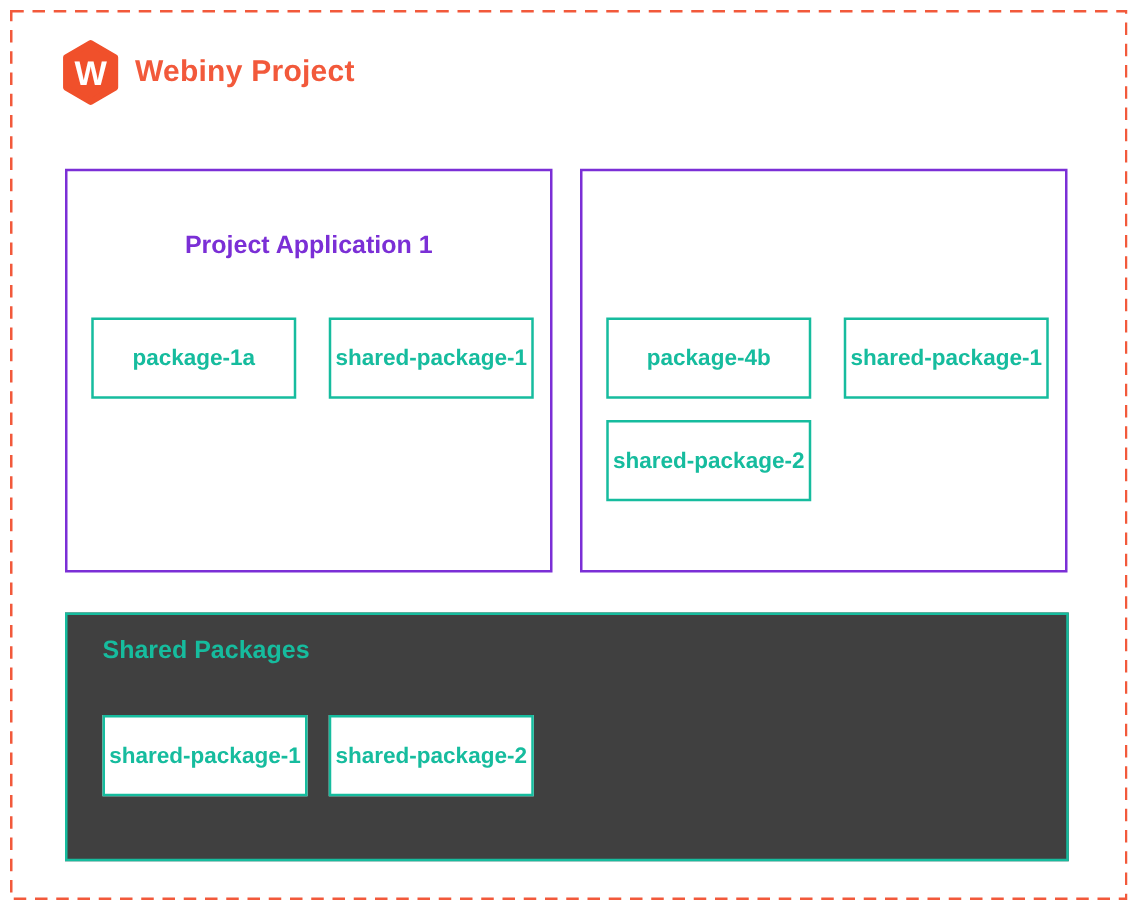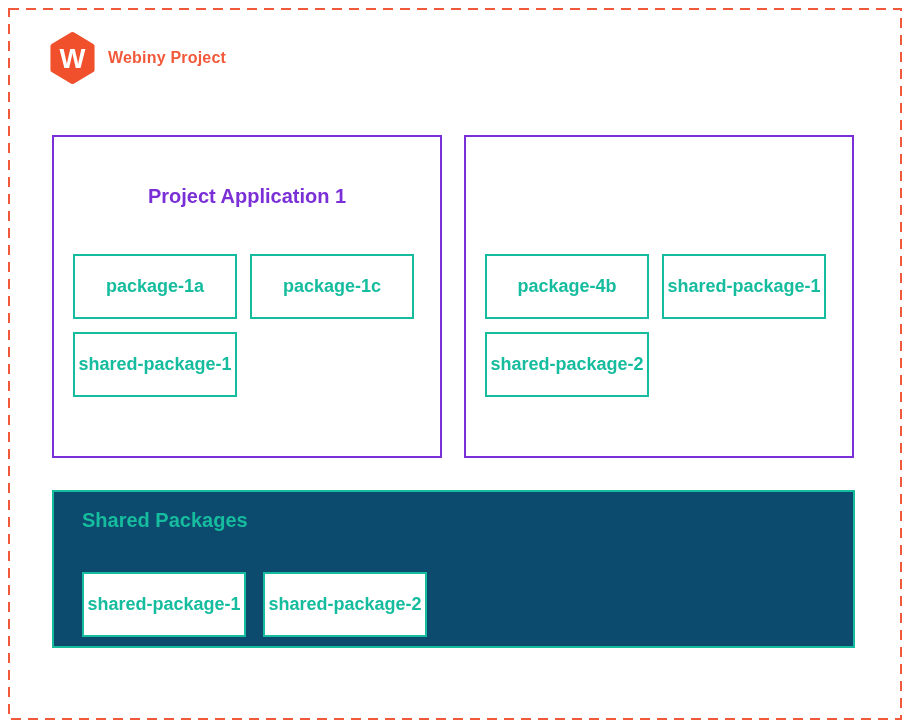--- a/index.html
+++ b/index.html
@@ -43,21 +43,21 @@
   }
   .logo-hex { fill: var(--logo-orange); stroke: var(--logo-orange); stroke-width: 10; stroke-linejoin: round; }
   .logo-letter {
     fill: #ffffff;
     font-family: "Liberation Sans", "DejaVu Sans", sans-serif;
     font-weight: bold;
     font-size: 56px;
   }
   .page-title {
     color: var(--orange);
-    font-size: 16px;
+    font-size: 24px;
     font-weight: bold;
     letter-spacing: 0.2px;
   }
 
   .apps-row {
     position: absolute;
     left: 52px;
     top: 135px;
     display: flex;
     gap: 22px;
@@ -81,42 +81,41 @@
   }
   .pkg-grid {
     position: absolute;
     left: 19px;
     top: 117px;
     display: grid;
     grid-template-columns: 164px 164px;
     grid-auto-rows: 65px;
     column-gap: 26px;
     row-gap: 17px;
-    gap: 13px;
   }
   .pkg-box {
     border: 2px solid var(--teal);
     background: #ffffff;
     display: flex;
     align-items: center;
     justify-content: center;
     color: var(--teal);
     font-size: 18px;
     font-weight: bold;
     white-space: nowrap;
   }
 
   .shared-box {
     position: absolute;
     left: 52px;
     top: 490px;
     width: 803px;
-    height: 158px;
+    height: 199px;
     border: 2px solid var(--teal);
-    background: #0c4a6e;
+    background: #404040;
   }
   .shared-title {
     position: absolute;
     left: 28px;
     top: 17px;
     color: var(--teal);
     font-size: 20px;
     font-weight: bold;
   }
   .shared-grid {
@@ -145,21 +144,20 @@
     </svg>
     <span class="page-title">Webiny Project</span>
   </div>
 
   <div class="apps-row">
 
     <div class="app-box">
       <div class="app-title">Project Application 1</div>
       <div class="pkg-grid">
         <div class="pkg-box">package-1a</div>
-        <div class="pkg-box">package-1c</div>
         <div class="pkg-box">shared-package-1</div>
       </div>
     </div>
 
     <div class="app-box">
       <div class="pkg-grid">
         <div class="pkg-box">package-4b</div>
         <div class="pkg-box">shared-package-1</div>
         <div class="pkg-box">shared-package-2</div>
       </div>

